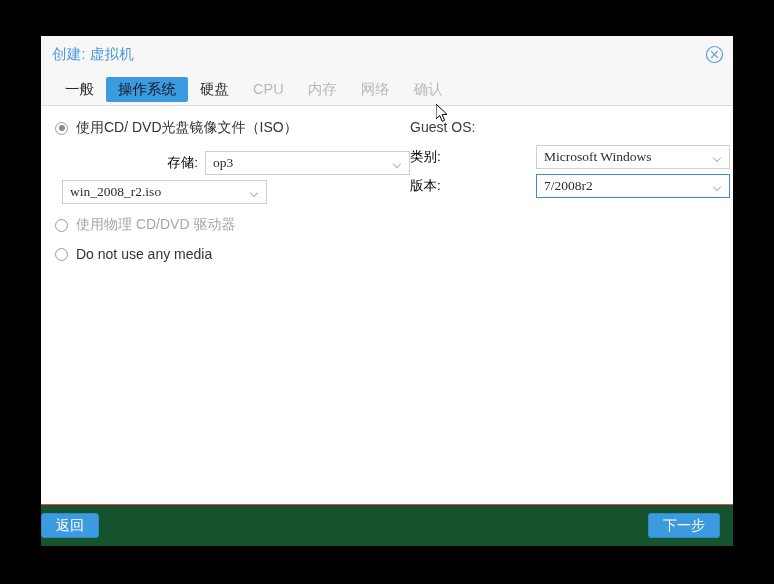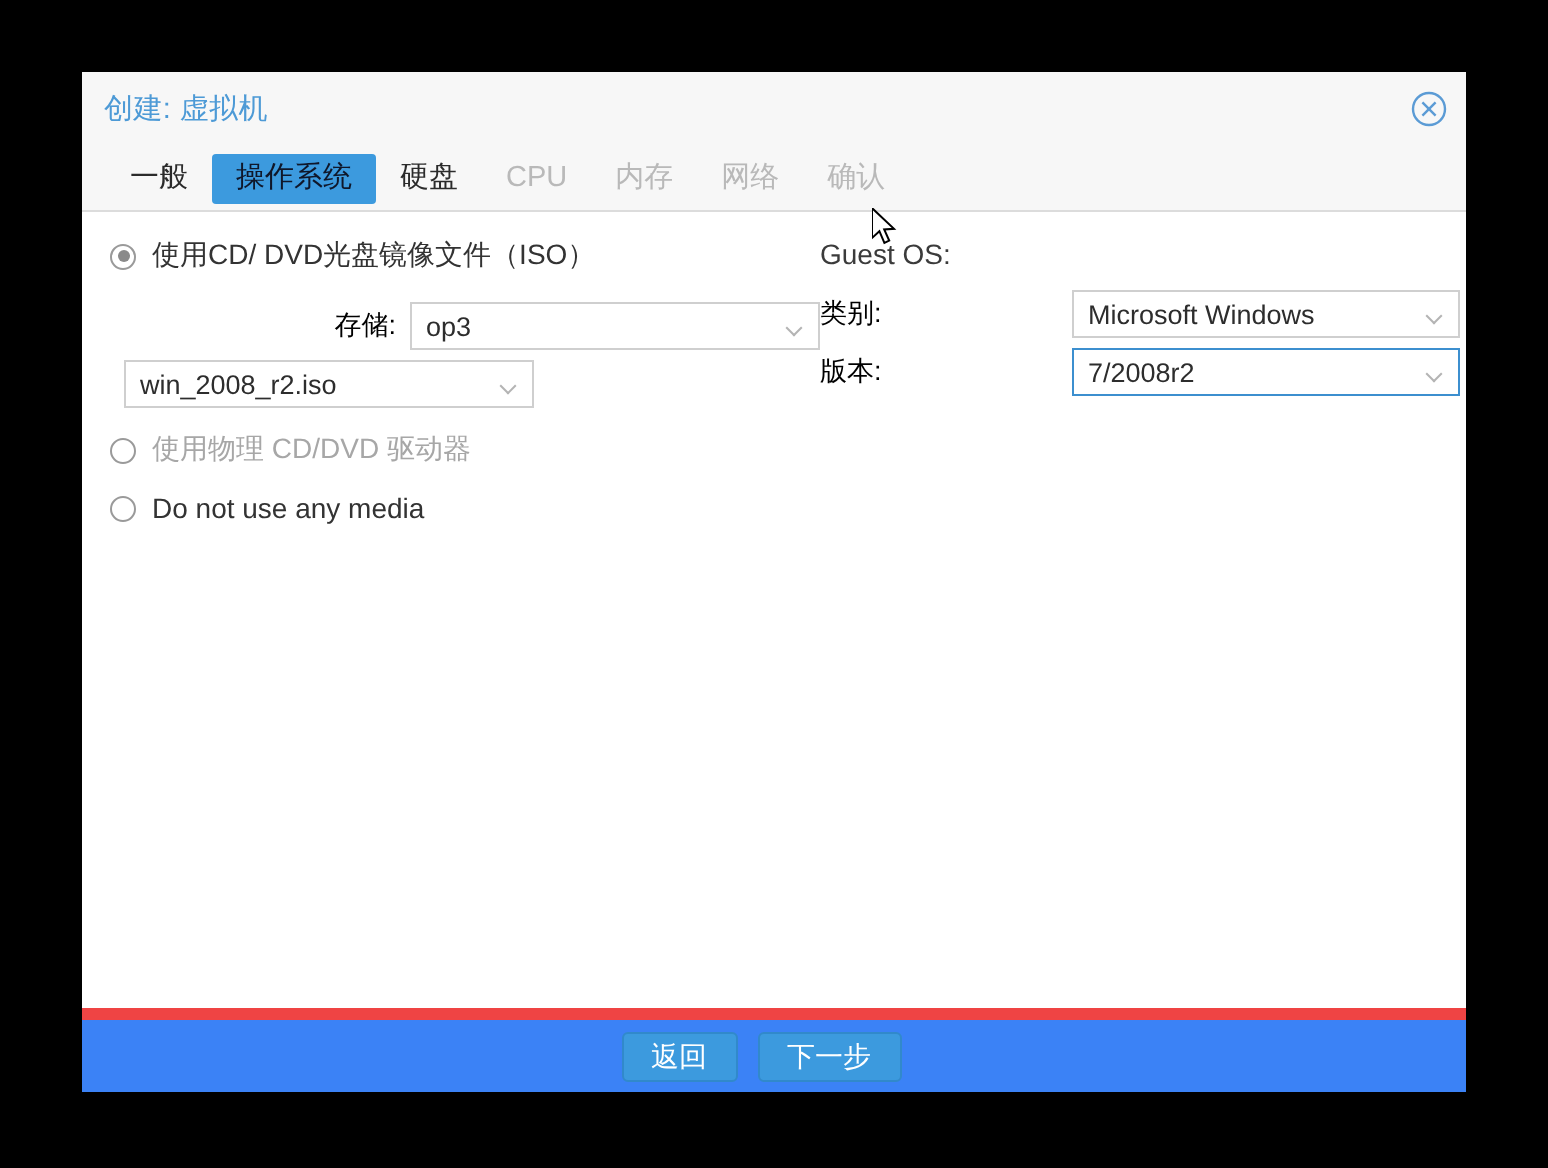--- a/index.html
+++ b/index.html
@@ -122,20 +122,21 @@
     border: 1px solid #cfcfcf;
     background: #ffffff;
     display: flex;
     align-items: center;
     padding: 0 22px 0 7px;
     font-size: 13.5px;
     color: #2d2d2d;
     cursor: pointer;
     overflow: hidden;
     white-space: nowrap;
+    font-family: Liberation Serif, serif;
   }
   .select.focused { border-color: #3c8fcf; }
   .chev {
     position: absolute;
     right: 7px; top: 50%;
     margin-top: -2px;
     width: 8px; height: 5px;
     pointer-events: none;
   }
   .chev::before {
@@ -151,25 +152,25 @@
   .section-label {
     font-size: 14px;
     color: #3b3b3b;
     white-space: nowrap;
   }
 
   
   #footer {
     flex: 0 0 auto;
     height: 42px;
-    background: #3b82f6;
-    border-top: 6px solid #ef4444;
-    display: flex;
-    align-items: center;
-    justify-content: center;
+    background: #14532d;
+    border-top: 1px solid #ef4444;
+    display: flex;
+    align-items: center;
+    justify-content: space-between;
     padding-right: 13px;
     gap: 10px;
   }
   .btn {
     background: #3c9ade;
     border: 1px solid #3189cb;
     color: #ffffff;
     font-size: 14px;
     height: 25px;
     padding: 0 14px;

